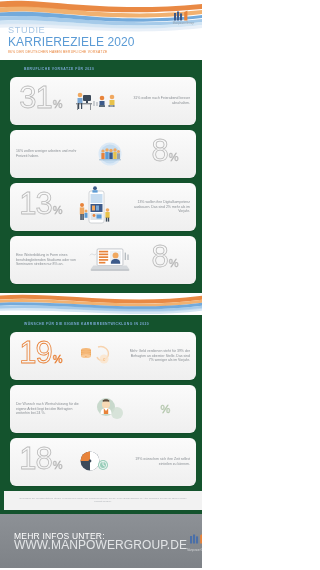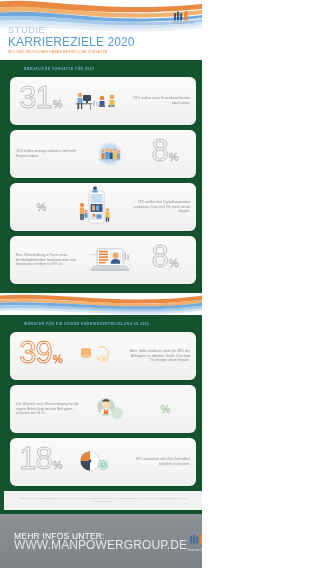--- a/index.html
+++ b/index.html
@@ -188,20 +188,21 @@
           </g>
           <rect x="6" y="20" width="22" height="1.4" fill="#8aa9c4" opacity=".5"></rect>
         </svg>
       </div>
       <div class="txt left">16% wollen weniger arbeiten und mehr Freizeit haben.</div>
     </div>
 
     <div class="card">
       <div class="numbox">
         <div class="num">
+          <span>13</span>
             <span class="pct">%</span>
         </div>
       </div>
       <div class="artbox art">
         <svg width="44" height="44" viewBox="0 0 44 44">
           <rect x="15" y="6" width="15" height="32" rx="2" fill="#ffffff" stroke="#c6cace" stroke-width=".8"></rect>
           <rect x="16.5" y="9" width="12" height="9" fill="#5b9bd5" opacity=".35"></rect>
           <rect x="16.5" y="19" width="12" height="8" fill="#3c5a8a"></rect>
           <rect x="18" y="20.5" width="3" height="5" fill="#f0a860"></rect>
           <rect x="22" y="20.5" width="3" height="5" fill="#7ba7d4"></rect>
@@ -263,21 +264,21 @@
       <path d="M-5,16 C70,12 140,24 207,14 L207,17 C140,27 70,15 -5,18 Z" fill="#c3dcf0" opacity=".7"></path>
     </svg>
   </div>
 
   <div class="band">
     <div class="sec-label">WÜNSCHE FÜR DIE EIGENE KARRIEREENTWICKLUNG IN 2020</div>
 
     <div class="card">
       <div class="numbox">
         <div class="num orange">
-          <span>39</span>
+          <span>19</span>
             <span class="pct">%</span>
         </div>
       </div>
       <div class="artbox art">
         <svg width="44" height="30" viewBox="0 0 44 30">
           <ellipse cx="12" cy="9" rx="5" ry="2" fill="#f5b878"></ellipse>
           <rect x="7" y="9" width="10" height="2" fill="#efa95f"></rect>
           <ellipse cx="12" cy="11" rx="5" ry="2" fill="#f5b878"></ellipse>
           <rect x="7" y="11" width="10" height="2" fill="#efa95f"></rect>
           <ellipse cx="12" cy="13" rx="5" ry="2" fill="#f5b878"></ellipse>

